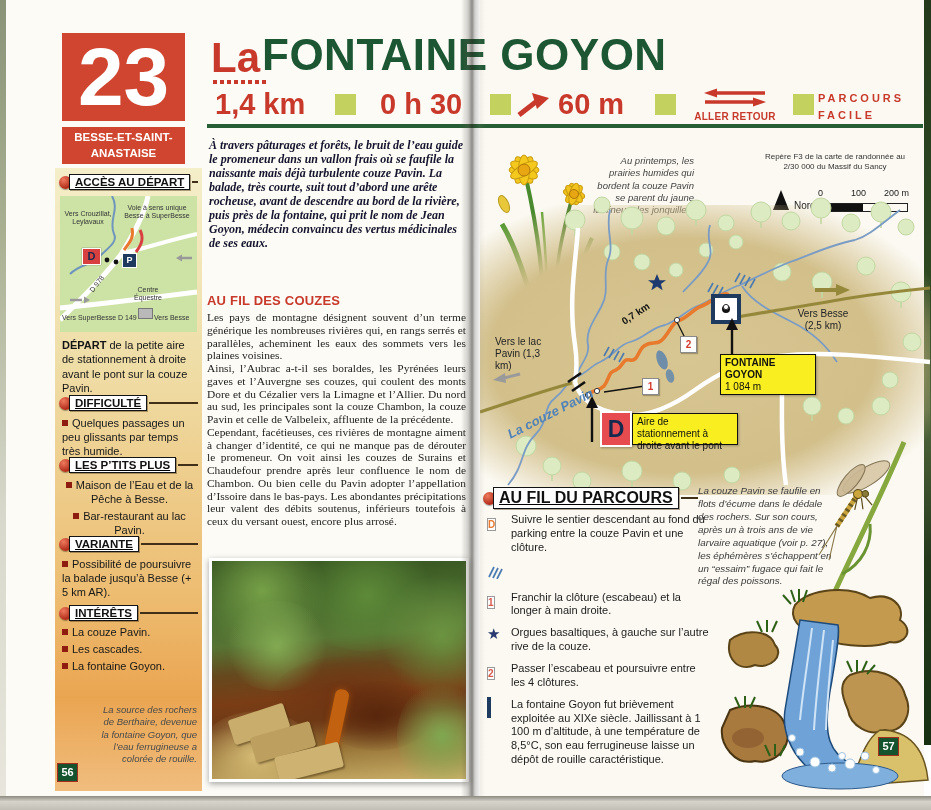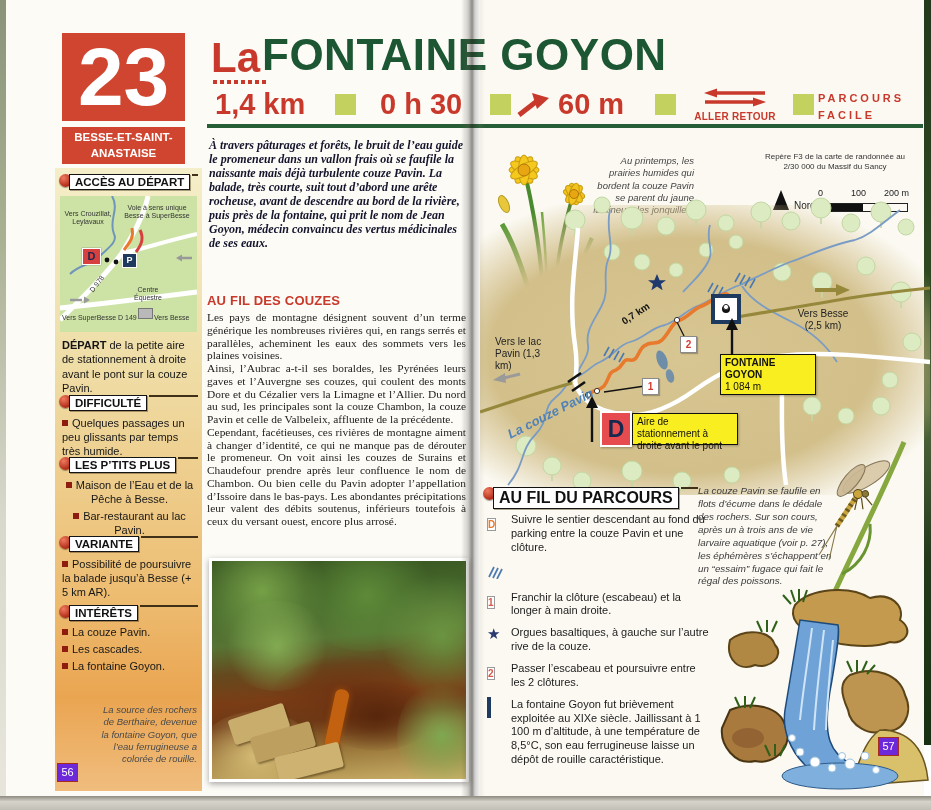--- a/index.html
+++ b/index.html
@@ -26,21 +26,21 @@
   .title-main{left:262px;top:30px;color:#1d5633;font-size:44px;font-weight:bold;letter-spacing:.5px;}
   .stat{color:#c8392b;font-weight:bold;font-size:29px;top:88px;}
   .gsq{width:21px;height:21px;background:#c3d25e;top:94px;}
   .green-rule{left:207px;top:124px;width:716px;height:4px;background:#275e35;}
   .aller-wrap{left:690px;top:88px;width:90px;text-align:center;}
   .aller-txt{color:#c8392b;font-weight:bold;font-size:10px;letter-spacing:.3px;}
   .parcours-txt{left:818px;top:90px;color:#c8392b;font-weight:bold;font-size:11px;letter-spacing:3px;line-height:1.55;white-space:pre-line;}
   
   .sidebar{left:55px;top:168px;width:147px;height:623px;
            background:linear-gradient(180deg,#f4eec9 0%,#efdda6 32%,#edbd72 68%,#eaa551 85%,#f0bd7e 100%);}
-  .sec-head{display:flex;align-items:flex-start;position:absolute;}
+  .sec-head{display:flex;align-items:center;position:absolute;text-decoration:underline;}
   .ball{width:13px;height:13px;border-radius:50%;flex:0 0 13px;
         background:radial-gradient(circle at 35% 30%,#ef7a5e,#b02a18 70%);box-shadow:0 1px 1px rgba(0,0,0,.35);}
   .sec-box{background:#fff;border:1.6px solid #141414;color:#111;font-weight:bold;font-size:11.5px;
         padding:1px 5px;margin-left:-3px;white-space:nowrap;box-shadow:1px 1px 0 rgba(80,60,30,.45);}
   .sec-line{flex:1;height:1.5px;background:#3f3017;margin-left:2px;}
   .sb-item{font-size:11px;line-height:1.26;color:#171717;margin:0 0 3px 0;}
   .sq{display:inline-block;width:6px;height:6px;background:#8e1d0f;margin-right:4px;vertical-align:1px;}
   .depart-p{font-size:11px;line-height:1.3;color:#141414;}
   .caption{font-style:italic;font-size:9.5px;line-height:1.3;color:#4a4a4a;text-align:right;}
   
@@ -54,21 +54,21 @@
   
   .intro{left:209px;top:138px;width:258px;font-size:12px;font-weight:bold;font-style:italic;
          color:#14142c;line-height:1.17;}
   .couzes-title{left:207px;top:293px;color:#c8392b;font-weight:bold;font-size:13px;letter-spacing:.2px;}
   .bodytxt{left:207px;top:311px;width:259px;font-size:11.4px;line-height:1.12;color:#1c1c1c;text-align:justify;}
   .bodytxt p{margin:0;}
   .photo{left:209px;top:558px;width:254px;height:218px;border:3px solid #fff;box-shadow:0 2px 6px rgba(0,0,0,.35);
          overflow:hidden;background:linear-gradient(175deg,#35521f 0%,#46682c 22%,#577434 36%,#65491e 48%,#7a3d15 60%,#6e3a16 70%,#9c7a3c 84%,#cbb26a 100%);}
   .ph{position:absolute;border-radius:50%;}
   
-  .pagenum{width:21px;height:19px;background:#6d28d9;color:#fff;font-weight:normal;font-size:11px;
+  .pagenum{width:21px;height:19px;background:#14532d;color:#fff;font-weight:bold;font-size:11px;
          text-align:center;line-height:19px;box-shadow:inset 0 0 0 1px #a52d1e;}
   
   .credit{left:760px;top:152px;width:150px;font-size:8px;line-height:1.3;color:#333;text-align:center;}
   .spring{left:588px;top:155px;width:106px;font-size:9.5px;font-style:italic;color:#444;line-height:1.3;text-align:right;}
   .north-tri{left:773px;top:190px;width:0;height:0;border-left:8px solid rgba(0,0,0,0);
          border-right:8px solid rgba(0,0,0,0);border-bottom:20px solid #111;}
   .nord{left:794px;top:200px;font-size:10px;color:#222;}
   .scale{left:818px;top:188px;width:92px;font-size:9px;color:#222;}
   .scale .bar{position:absolute;top:15px;left:0;width:88px;height:7px;border:1px solid #222;}
   .scale .bk{position:absolute;left:0;top:0;width:44px;height:7px;background:#111;}
@@ -443,21 +443,21 @@
     <div class="pc-row">
       <span class="pc-ic"><span class="ic-num">1</span></span>
       <span class="pc-tx">Franchir la clôture (escabeau) et la longer à main droite.</span>
     </div>
     <div class="pc-row">
       <span class="pc-ic ic-star">★</span>
       <span class="pc-tx">Orgues basaltiques, à gauche sur l’autre rive de la couze.</span>
     </div>
     <div class="pc-row">
       <span class="pc-ic"><span class="ic-num">2</span></span>
-      <span class="pc-tx">Passer l’escabeau et poursuivre entre les 2 clôtures.</span>
+      <span class="pc-tx">Passer l’escabeau et poursuivre entre les 4 clôtures.</span>
     </div>
     <div class="pc-row">
       <span class="pc-ic"><span class="ic-sq"></span></span>
       <span class="pc-tx">La fontaine Goyon fut brièvement exploitée au XIXe siècle. Jaillissant à 1 100 m d’altitude, à une température de 8,5°C, son eau ferrugineuse laisse un dépôt de rouille caractéristique.</span>
     </div>
   </div>
 
   <div class="abs side-note">La couze Pavin se faufile en flots d’écume dans le dédale des rochers. Sur son cours, après un à trois ans de vie larvaire aquatique (voir p. 27), les éphémères s’échappent en un “essaim” fugace qui fait le régal des poissons.</div>
 
   <div class="abs" style="left:812px;top:432px;">

